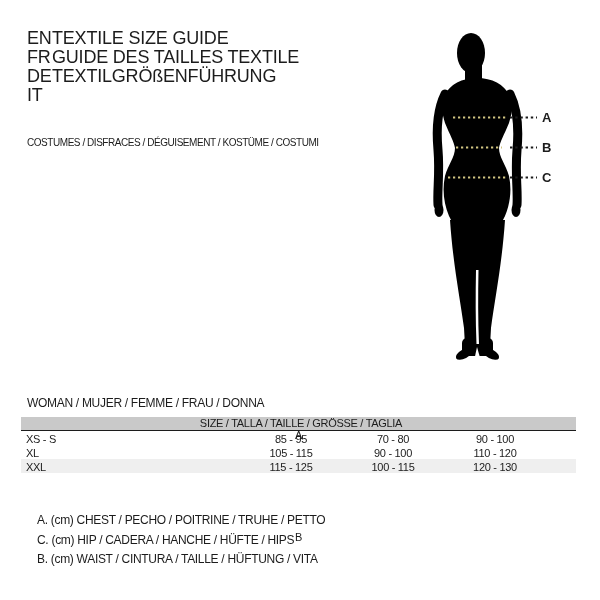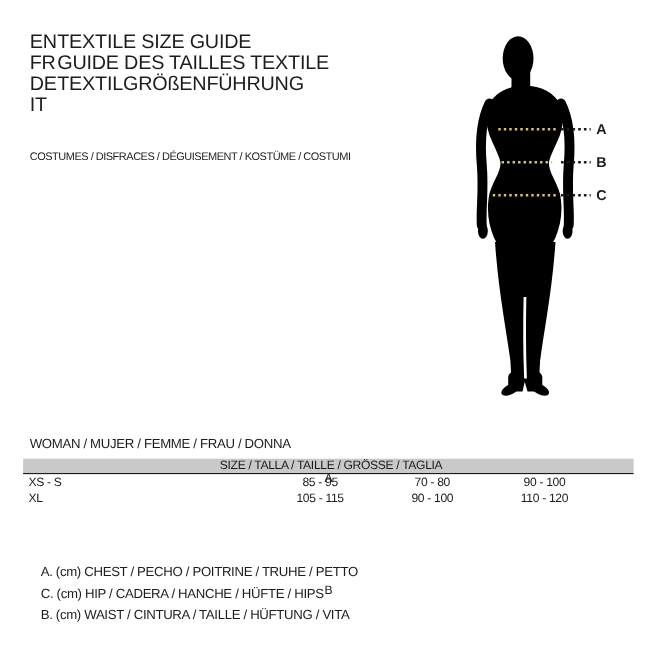--- a/index.html
+++ b/index.html
@@ -131,19 +131,26 @@
     <span class="col-val">90 - 100</span>
     <span class="col-end"></span>
   </div>
   <div class="t-row">
     <span class="col-size">XL</span>
     <span class="col-val">105 - 115</span>
     <span class="col-val">90 - 100</span>
     <span class="col-val">110 - 120</span>
     <span class="col-end"></span>
   </div>
+  <div class="t-row alt">
+    <span class="col-size">XXL</span>
+    <span class="col-val">115 - 125</span>
+    <span class="col-val">100 - 115</span>
+    <span class="col-val">120 - 130</span>
+    <span class="col-end"></span>
+  </div>
 </div>
 
 <div class="notes">
   <div class="note-line">A. (cm) CHEST / PECHO / POITRINE / TRUHE / PETTO</div>
   <div class="note-line">C. (cm) HIP / CADERA / HANCHE / HÜFTE / HIPS</div>
   <div class="note-line">B. (cm) WAIST / CINTURA / TAILLE / HÜFTUNG / VITA</div>
 </div>
 
 </body></html>

